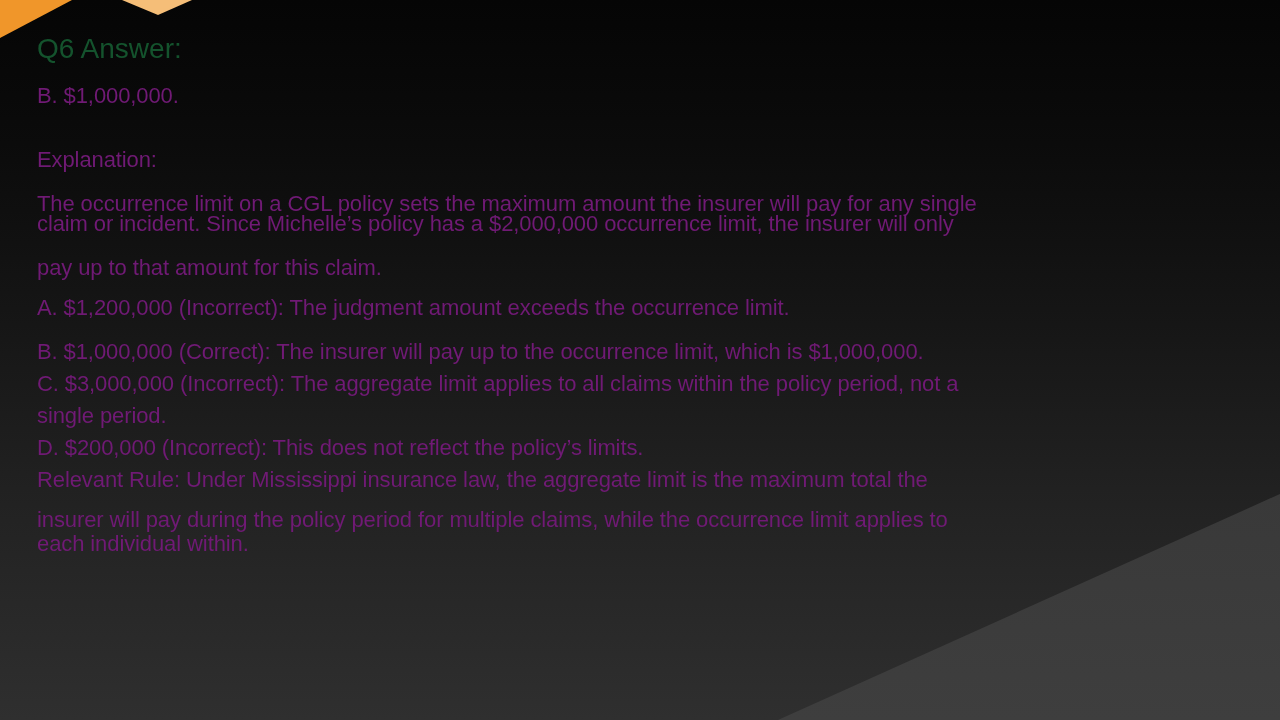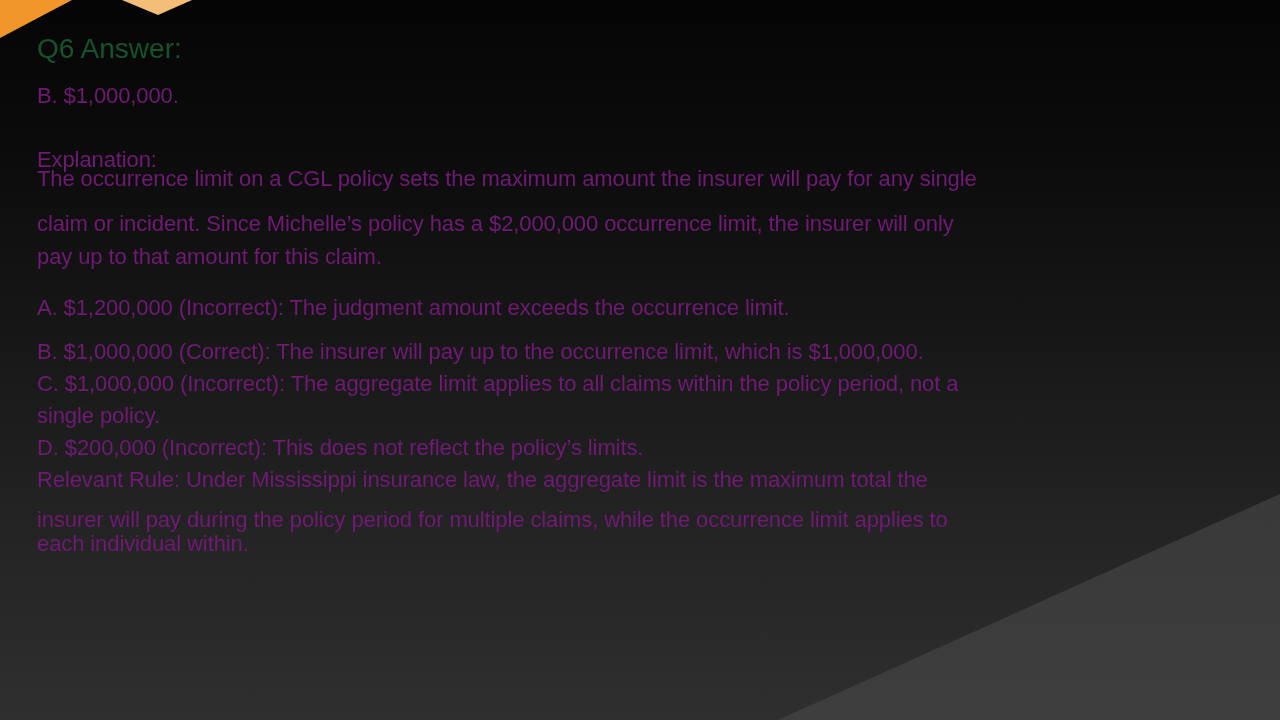--- a/index.html
+++ b/index.html
@@ -68,26 +68,26 @@
   <polygon points="0,0 72,0 0,38" fill="#f0962a"></polygon>
   <polygon points="122,0 192,0 158,15" fill="#f5be78"></polygon>
 </svg>
 
 <div class="slide">
   <div class="title">Q6 Answer:</div>
 
   <div class="line" style="top:80px">B. $1,000,000.</div>
 
   <div class="line" style="top:144px">Explanation:</div>
-  <div class="line" style="top:163px">The occurrence limit on a CGL policy sets the maximum amount the insurer will pay for any single</div>
+  <div class="line" style="top:188px">The occurrence limit on a CGL policy sets the maximum amount the insurer will pay for any single</div>
   <div class="line" style="top:208px">claim or incident. Since Michelle’s policy has a $2,000,000 occurrence limit, the insurer will only</div>
-  <div class="line" style="top:241px">pay up to that amount for this claim.</div>
+  <div class="line" style="top:252px">pay up to that amount for this claim.</div>
 
   <div class="line" style="top:292px">A. $1,200,000 (Incorrect): The judgment amount exceeds the occurrence limit.</div>
   <div class="line" style="top:336px">B. $1,000,000 (Correct): The insurer will pay up to the occurrence limit, which is $1,000,000.</div>
-  <div class="line" style="top:368px">C. $1,000,000 (Incorrect): The aggregate limit applies to all claims within the policy period, not a</div>
-  <div class="line" style="top:400px">single policy.</div>
+  <div class="line" style="top:368px">C. $3,000,000 (Incorrect): The aggregate limit applies to all claims within the policy period, not a</div>
+  <div class="line" style="top:400px">single period.</div>
   <div class="line" style="top:432px">D. $200,000 (Incorrect): This does not reflect the policy’s limits.</div>
 
   <div class="line" style="top:464px">Relevant Rule: Under Mississippi insurance law, the aggregate limit is the maximum total the</div>
   <div class="line" style="top:504px">insurer will pay during the policy period for multiple claims, while the occurrence limit applies to</div>
   <div class="line" style="top:528px">each individual within.</div>
 </div>
 
 </body></html>

